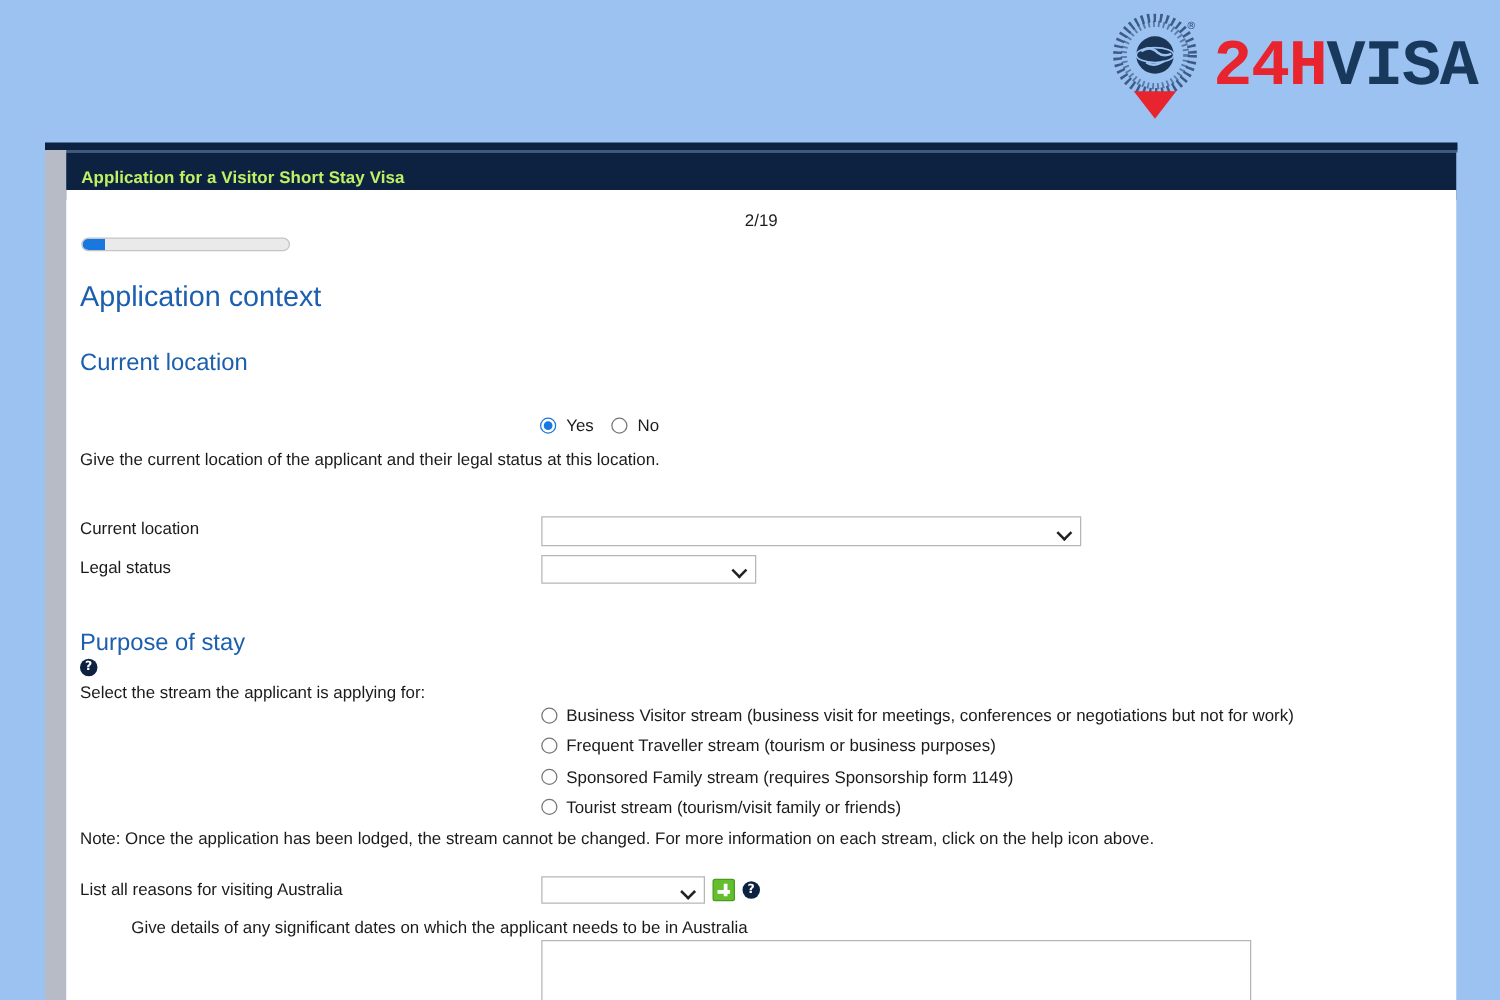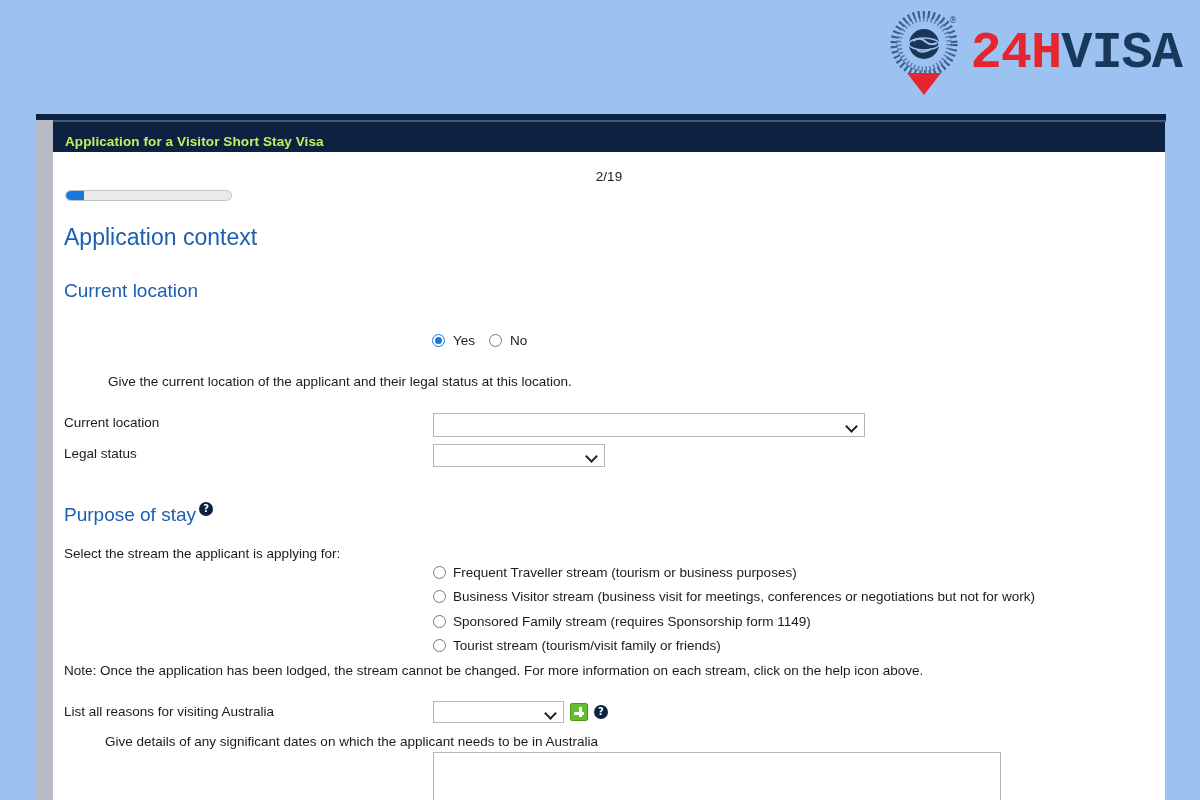--- a/index.html
+++ b/index.html
@@ -45,21 +45,21 @@
   .progress-outer {
     position:absolute; left:12px; top:38px; width:167px; height:11px;
     background:#eaeaea; border:1px solid #c4c4c4; border-radius:6px; overflow:hidden;
   }
   .progress-fill { height:100%; width:11%; background:#1878e0; border-radius:6px 0 0 6px; }
 
   
   .h1 { position:absolute; left:11px; top:72px; font-size:23px; color:#1b5fae; font-weight:normal; }
   .h2 { font-size:19px; color:#1b5fae; font-weight:normal; }
   .h2.loc { position:absolute; left:11px; top:128px; }
-  .h2.purpose { position:absolute; left:11px; top:352px; display:flex; align-items:flex-start; gap:3px; }
+  .h2.purpose { position:absolute; left:11px; top:352px; display:flex; align-items:flex-start; gap:3px;flex-direction:column; }
 
   .help-icon {
     display:inline-block; width:14px; height:14px; border-radius:50%;
     background:#0d2240; color:#fff; font-size:10px; font-weight:bold;
     line-height:14px; text-align:center; font-family:"DejaVu Sans", sans-serif;
     position:relative; top:-2px;
   }
   .help-icon.solo { top:0; vertical-align:middle; }
 
   .txt { font-size:13.5px; color:#1b1b1b; }
@@ -72,21 +72,21 @@
   .radio {
     width:13px; height:13px; border-radius:50%;
     border:1px solid #767676; background:#fff; display:inline-block; position:relative; flex:0 0 auto;
   }
   .radio.checked { border:1px solid #1878e0; background:#fff; }
   .radio.checked::after {
     content:""; position:absolute; left:2px; top:2px; width:7px; height:7px;
     border-radius:50%; background:#1878e0;
   }
 
-  .give-loc { position:absolute; left:11px; top:222px;margin-left:44px; }
+  .give-loc { position:absolute; left:11px; top:208px; }
   .field-label { position:absolute; font-size:13.5px; color:#1b1b1b; }
 
   .sel {
     background:#fff; border:1px solid #b6b6b6;
     display:flex; align-items:center; justify-content:flex-end;
     padding-right:7px; font-size:13px; color:#1b1b1b;
   }
   .chev { width:11px; height:11px; position:relative; flex:0 0 auto; }
   .chev::before {
     content:""; position:absolute; left:1px; top:2px;
@@ -196,25 +196,25 @@
   <div class="h2 purpose">
     <span>Purpose of stay</span>
     <span class="help-icon">?</span>
   </div>
 
   <div class="select-stream txt">Select the stream the applicant is applying for:</div>
 
   <div class="streams">
     <label class="stream-row">
       <span class="radio"></span>
+      <span class="txt">Business Visitor stream (business visit for meetings, conferences or negotiations but not for work)</span>
+    </label>
+    <label class="stream-row">
+      <span class="radio"></span>
       <span class="txt">Frequent Traveller stream (tourism or business purposes)</span>
-    </label>
-    <label class="stream-row">
-      <span class="radio"></span>
-      <span class="txt">Business Visitor stream (business visit for meetings, conferences or negotiations but not for work)</span>
     </label>
     <label class="stream-row">
       <span class="radio"></span>
       <span class="txt">Sponsored Family stream (requires Sponsorship form 1149)</span>
     </label>
     <label class="stream-row">
       <span class="radio"></span>
       <span class="txt">Tourist stream (tourism/visit family or friends)</span>
     </label>
   </div>

